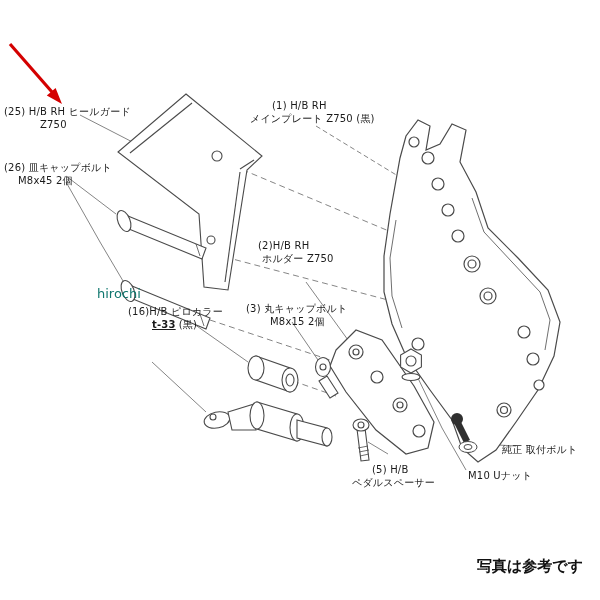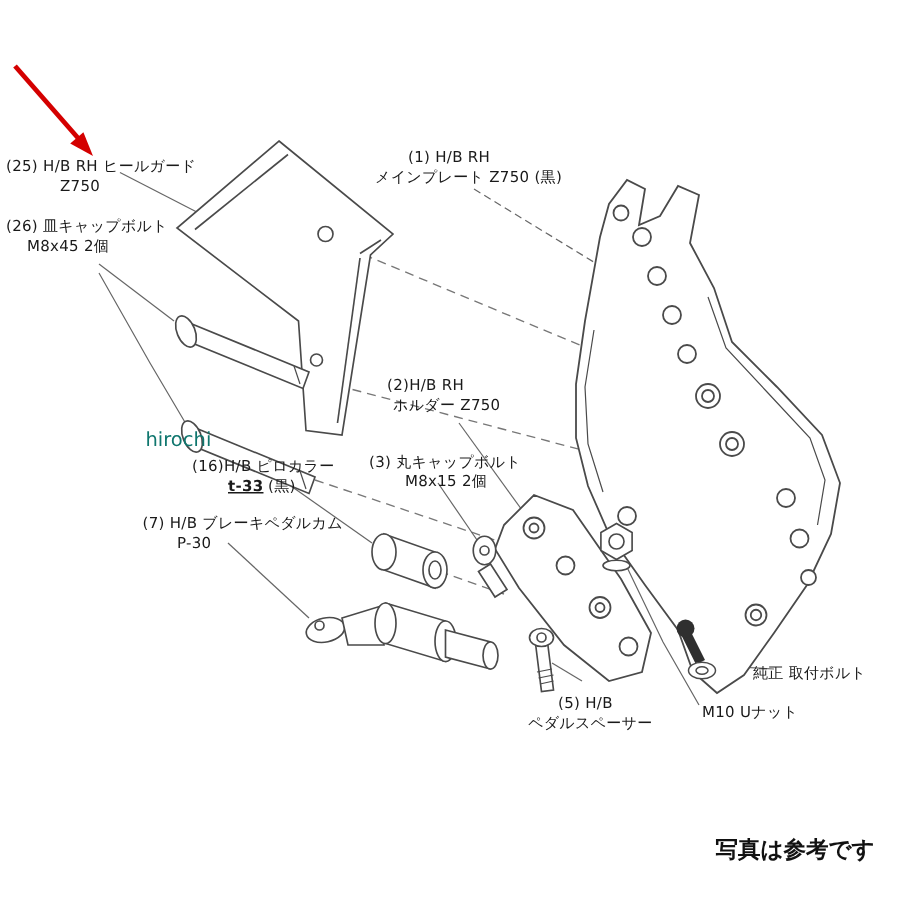--- a/index.html
+++ b/index.html
@@ -142,51 +142,47 @@
       <line x1="10" y1="44" x2="52" y2="92" stroke="#d40000" stroke-width="3.2"></line>
       <polygon points="62,104 46.8,95.6 55.6,88.1" fill="#d40000"></polygon>
     </g>
   </svg>
 
   <div class="label" style="left:4px;top:106px">
     <div>(25) H/B RH ヒールガード</div>
     <div style="margin-left:36px">Z750</div>
   </div>
 
-  <div class="label" style="left:4px;top:146px">
+  <div class="label" style="left:4px;top:162px">
     <div>(26) 皿キャップボルト</div>
     <div style="margin-left:14px">M8x45 2個</div>
   </div>
 
   <div class="label" style="left:250px;top:100px">
     <div style="margin-left:22px">(1) H/B RH</div>
     <div>メインプレート Z750 (黒)</div>
   </div>
 
-  <div class="label" style="left:258px;top:252px">
+  <div class="label" style="left:258px;top:240px">
     <div>(2)H/B RH</div>
     <div style="margin-left:4px">ホルダー Z750</div>
   </div>
 
   <div class="label" style="left:128px;top:306px">
     <div>(16)H/B ピロカラー</div>
     <div style="margin-left:24px">
       <span class="l2b">t-33</span><span class="l2r">(黒)</span>
     </div>
   </div>
 
   <div class="label" style="left:246px;top:303px">
     <div>(3) 丸キャップボルト</div>
     <div style="margin-left:24px">M8x15 2個</div>
   </div>
 
-  <div class="label" style="left:95px;top:344px">
-    <div>(7) H/B ブレーキペダルカム</div>
-    <div style="margin-left:23px">P-30</div>
-  </div>
 
   <div class="label" style="left:352px;top:464px">
     <div style="margin-left:20px">(5) H/B</div>
     <div>ペダルスペーサー</div>
   </div>
 
   <div class="label" style="left:448px;top:470px">
     <div style="margin-left:20px">M10 Uナット</div>
   </div>
 

